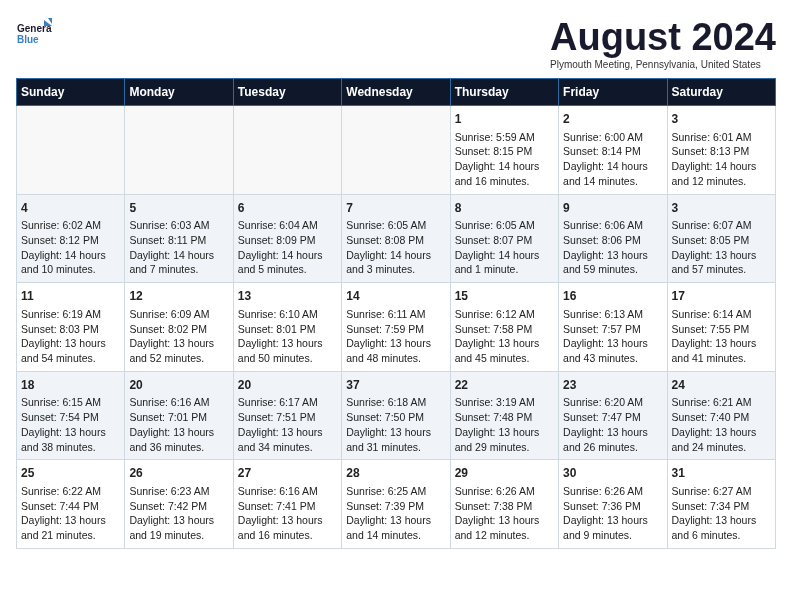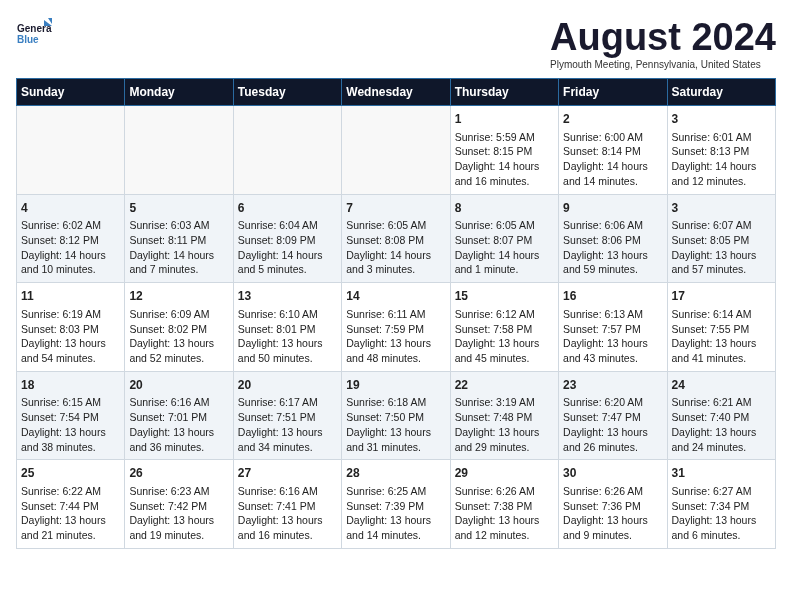--- a/index.html
+++ b/index.html
@@ -260,21 +260,21 @@
           <div>and 36 minutes.</div>
         </td>
         <td>
           <div class="day-num">20</div>
           <div>Sunrise: 6:17 AM</div>
           <div>Sunset: 7:51 PM</div>
           <div>Daylight: 13 hours</div>
           <div>and 34 minutes.</div>
         </td>
         <td>
-          <div class="day-num">19</div>
+          <div class="day-num">37</div>
           <div>Sunrise: 6:18 AM</div>
           <div>Sunset: 7:50 PM</div>
           <div>Daylight: 13 hours</div>
           <div>and 31 minutes.</div>
         </td>
         <td>
           <div class="day-num">22</div>
           <div>Sunrise: 3:19 AM</div>
           <div>Sunset: 7:48 PM</div>
           <div>Daylight: 13 hours</div>

